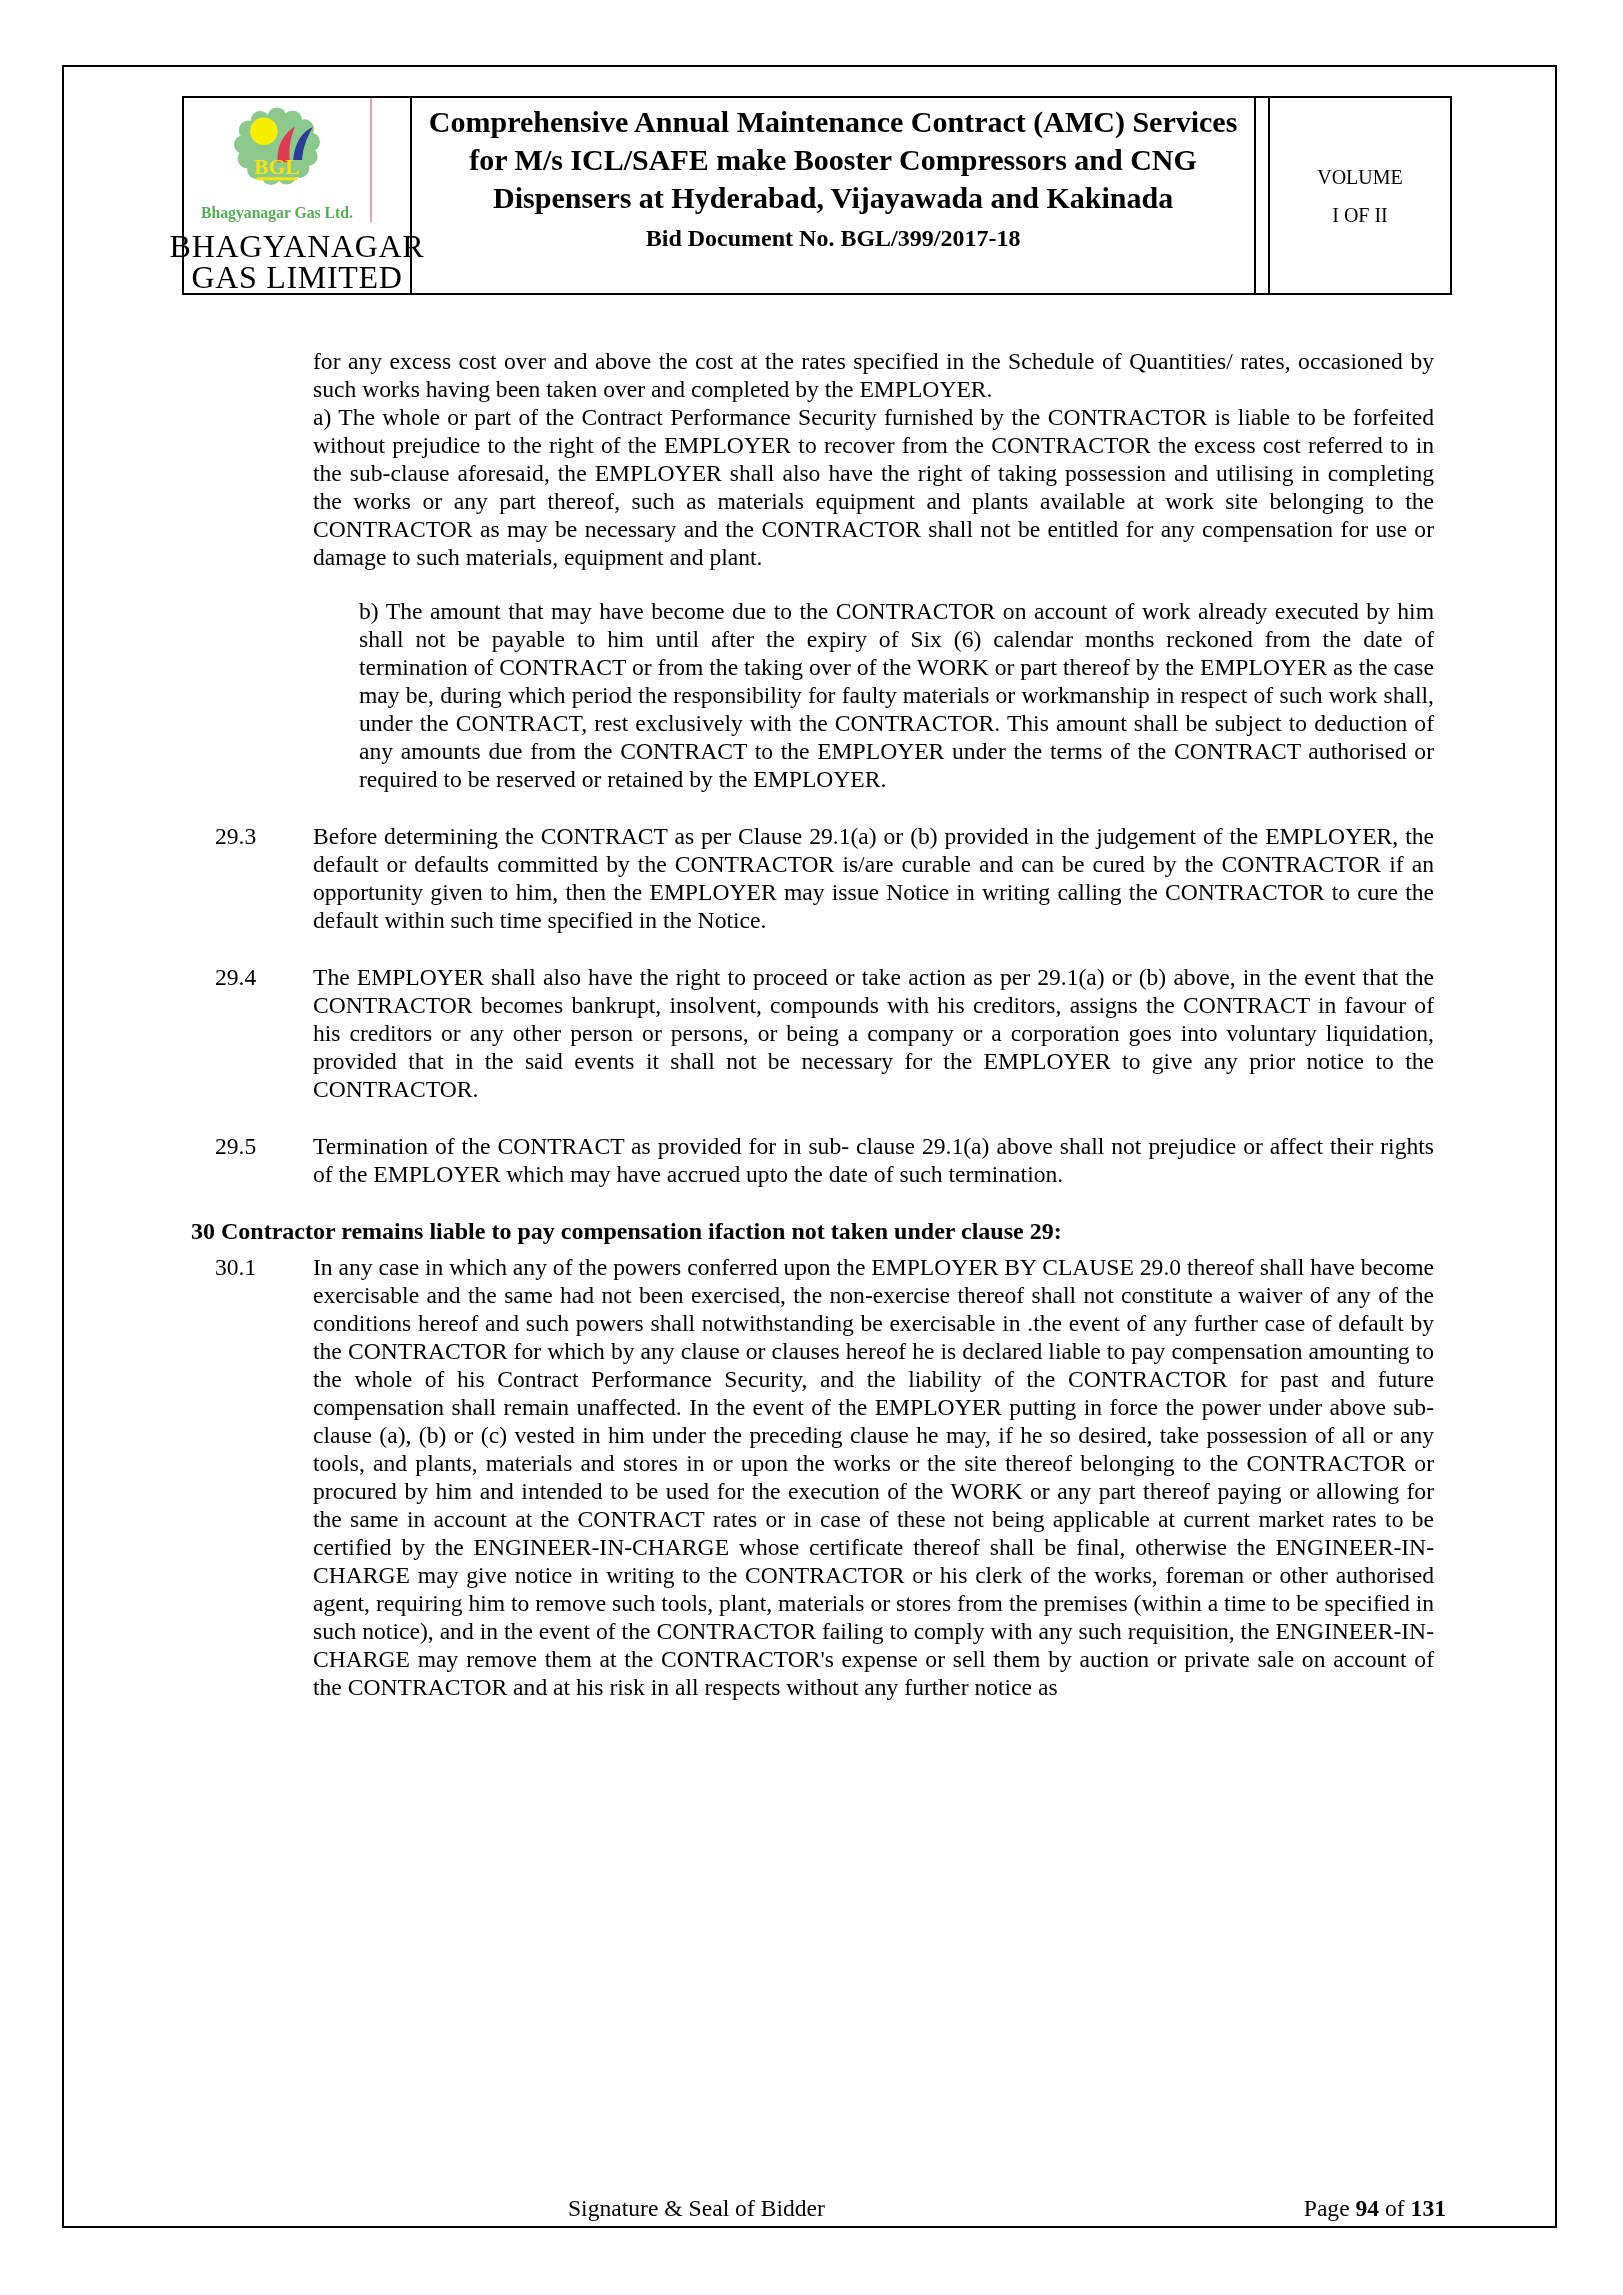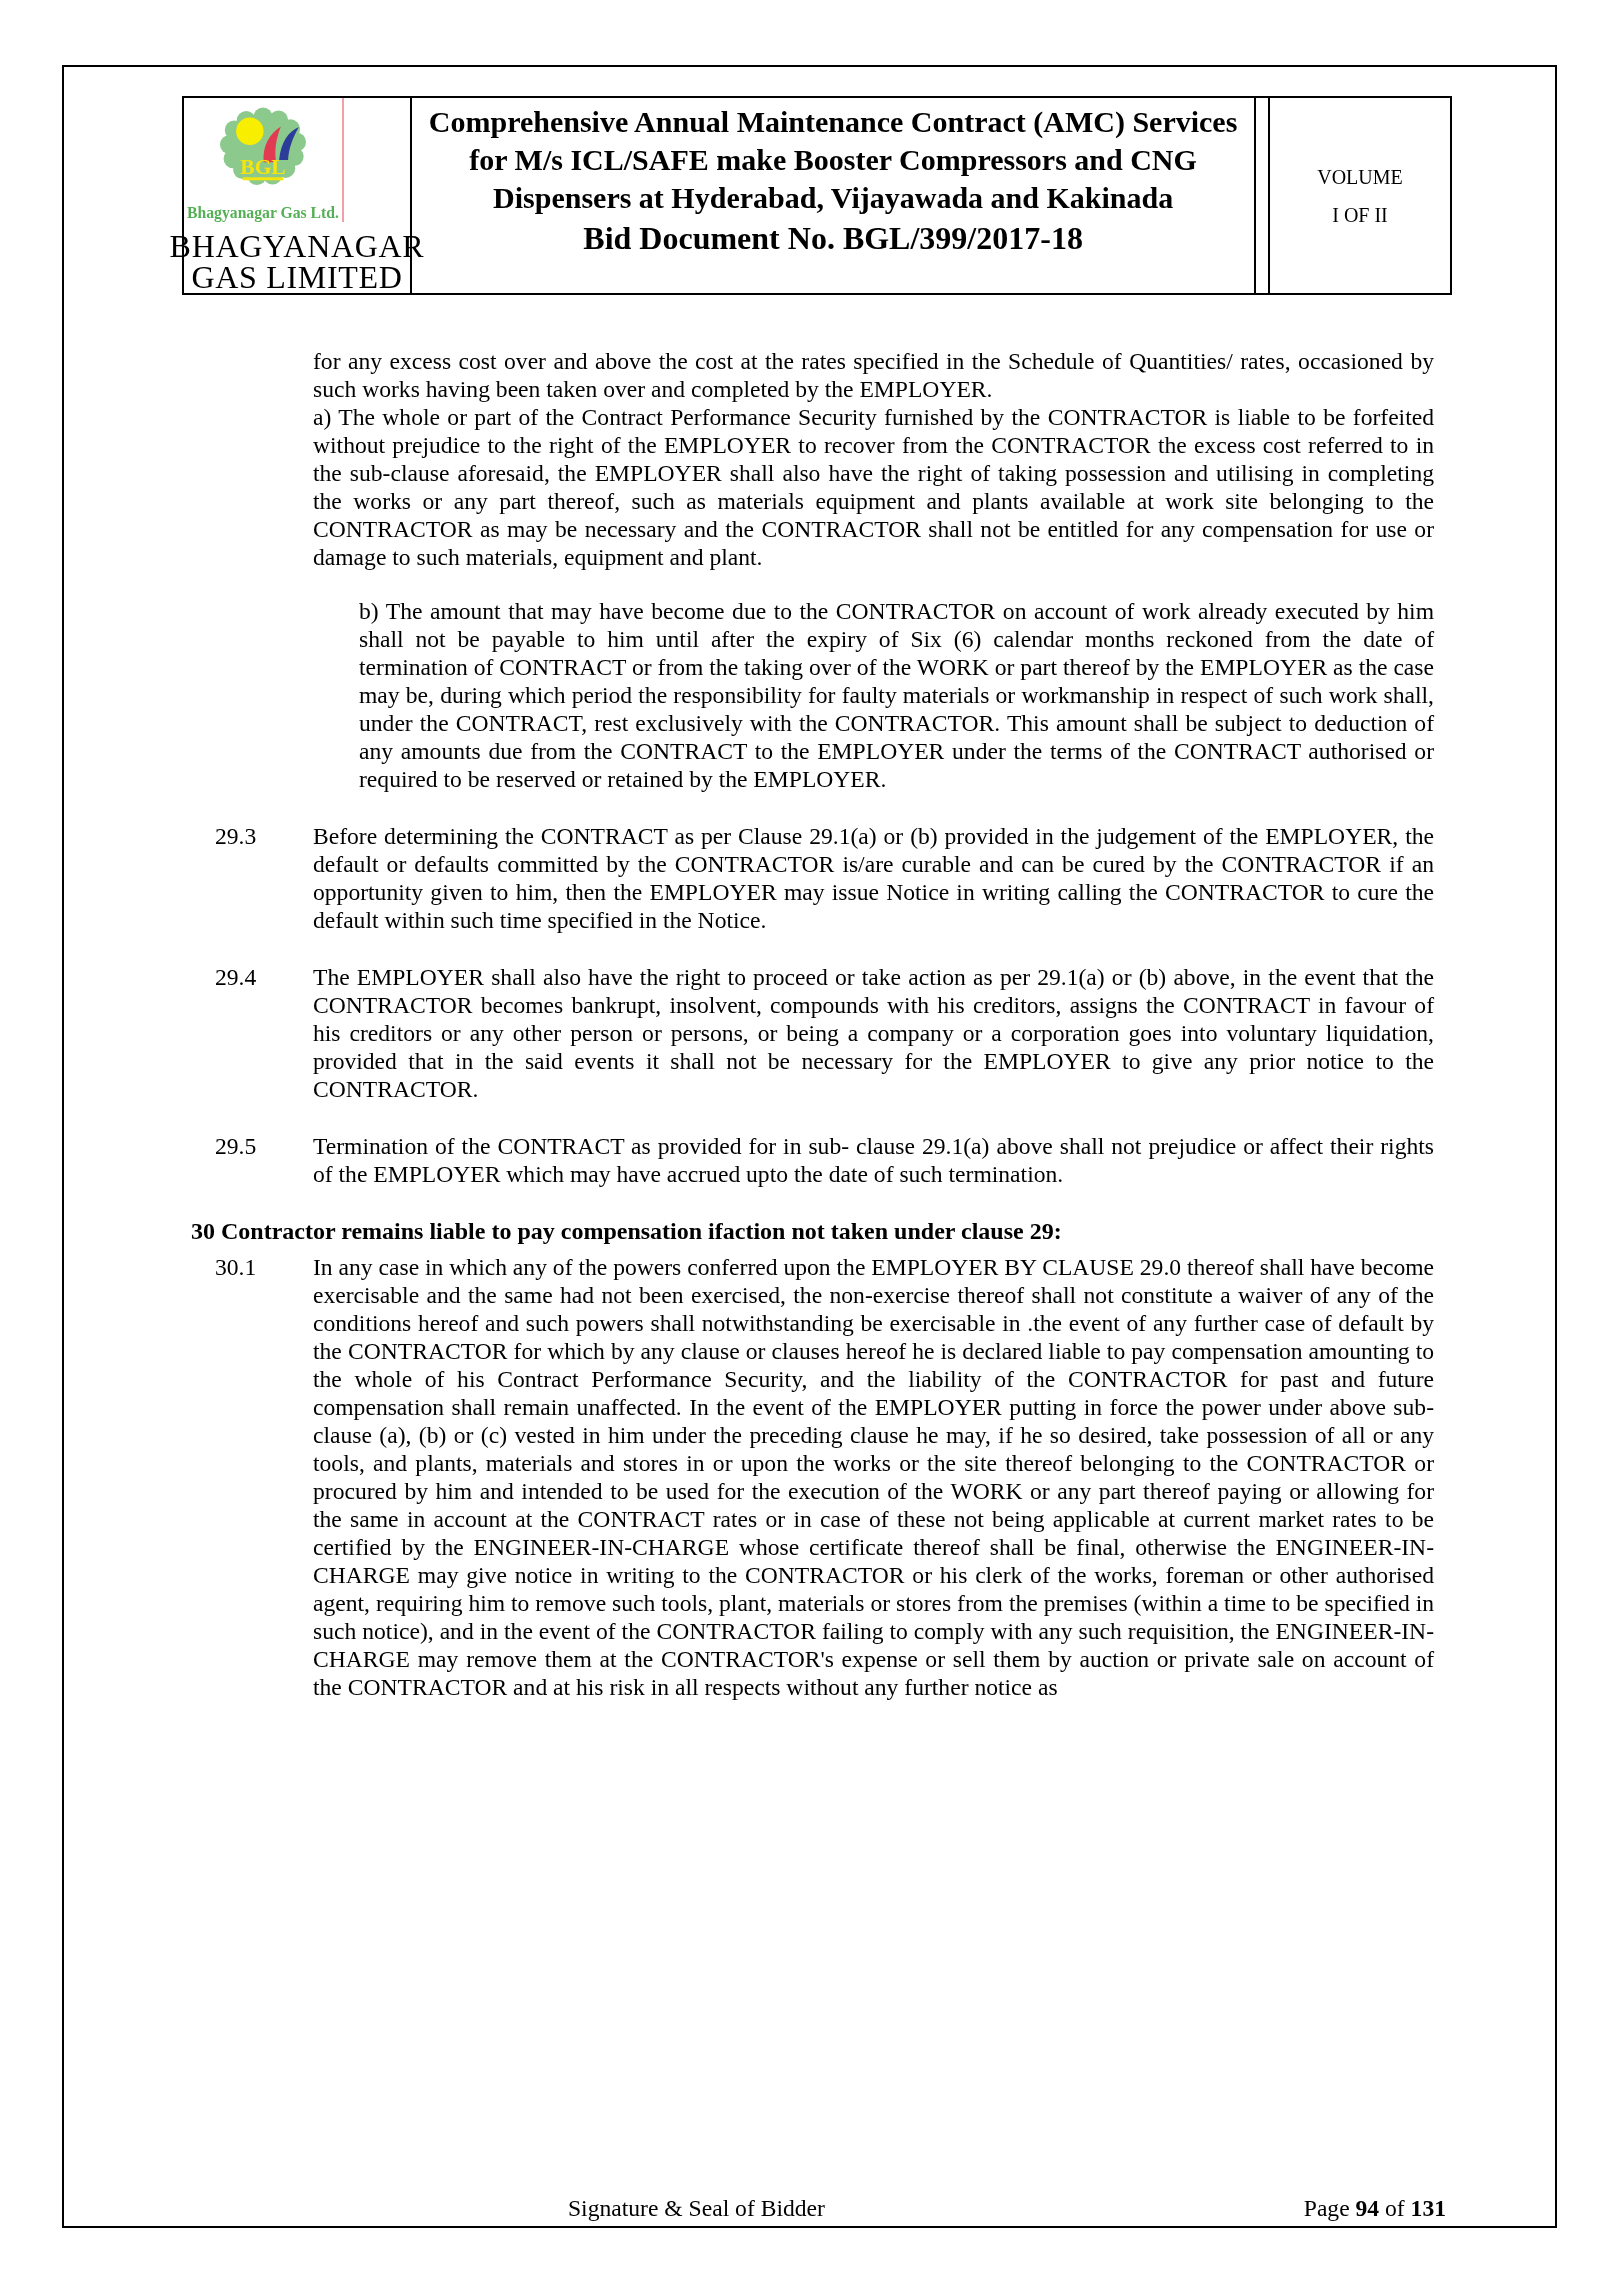--- a/index.html
+++ b/index.html
@@ -36,21 +36,21 @@
     display:flex;
     align-items:stretch;
   }
   .logo-cell{
     width:228px;flex:0 0 228px;
     border-right:2px solid #000;
     box-sizing:border-box;
     display:flex;flex-direction:column;align-items:center;
   }
   .logo-art{
-    width:160px;align-self:flex-start;
+    width:188px;align-self:flex-start;
     border-right:2px solid var(--divider-pink);
     box-sizing:border-box;
     padding-top:6.5px;
     display:flex;flex-direction:column;align-items:center;
   }
   .logo-caption{
     font-size:15.7px;font-weight:bold;
     color:var(--logo-caption-green);
     margin-top:1.3px;
     white-space:nowrap;
@@ -65,21 +65,21 @@
     flex:1 1 auto;
     border-right:2px solid #000;
     box-sizing:border-box;
     padding:5.2px 13px 0 13px;
     text-align:center;
   }
   .doc-title{
     font-size:30px;line-height:38px;font-weight:bold;
   }
   .bid-no{
-    font-size:32px;line-height:37px;font-weight:bold;
+    font-size:24px;line-height:37px;font-weight:bold;
     margin-top:2.6px;
   }
   .spacer-col{width:11.8px;flex:0 0 11.8px;}
   .volume-cell{
     width:182px;flex:0 0 182px;
     border-left:2px solid #000;
     box-sizing:border-box;
     display:flex;flex-direction:column;justify-content:center;align-items:center;
     font-size:20px;line-height:38px;
     text-align:center;

